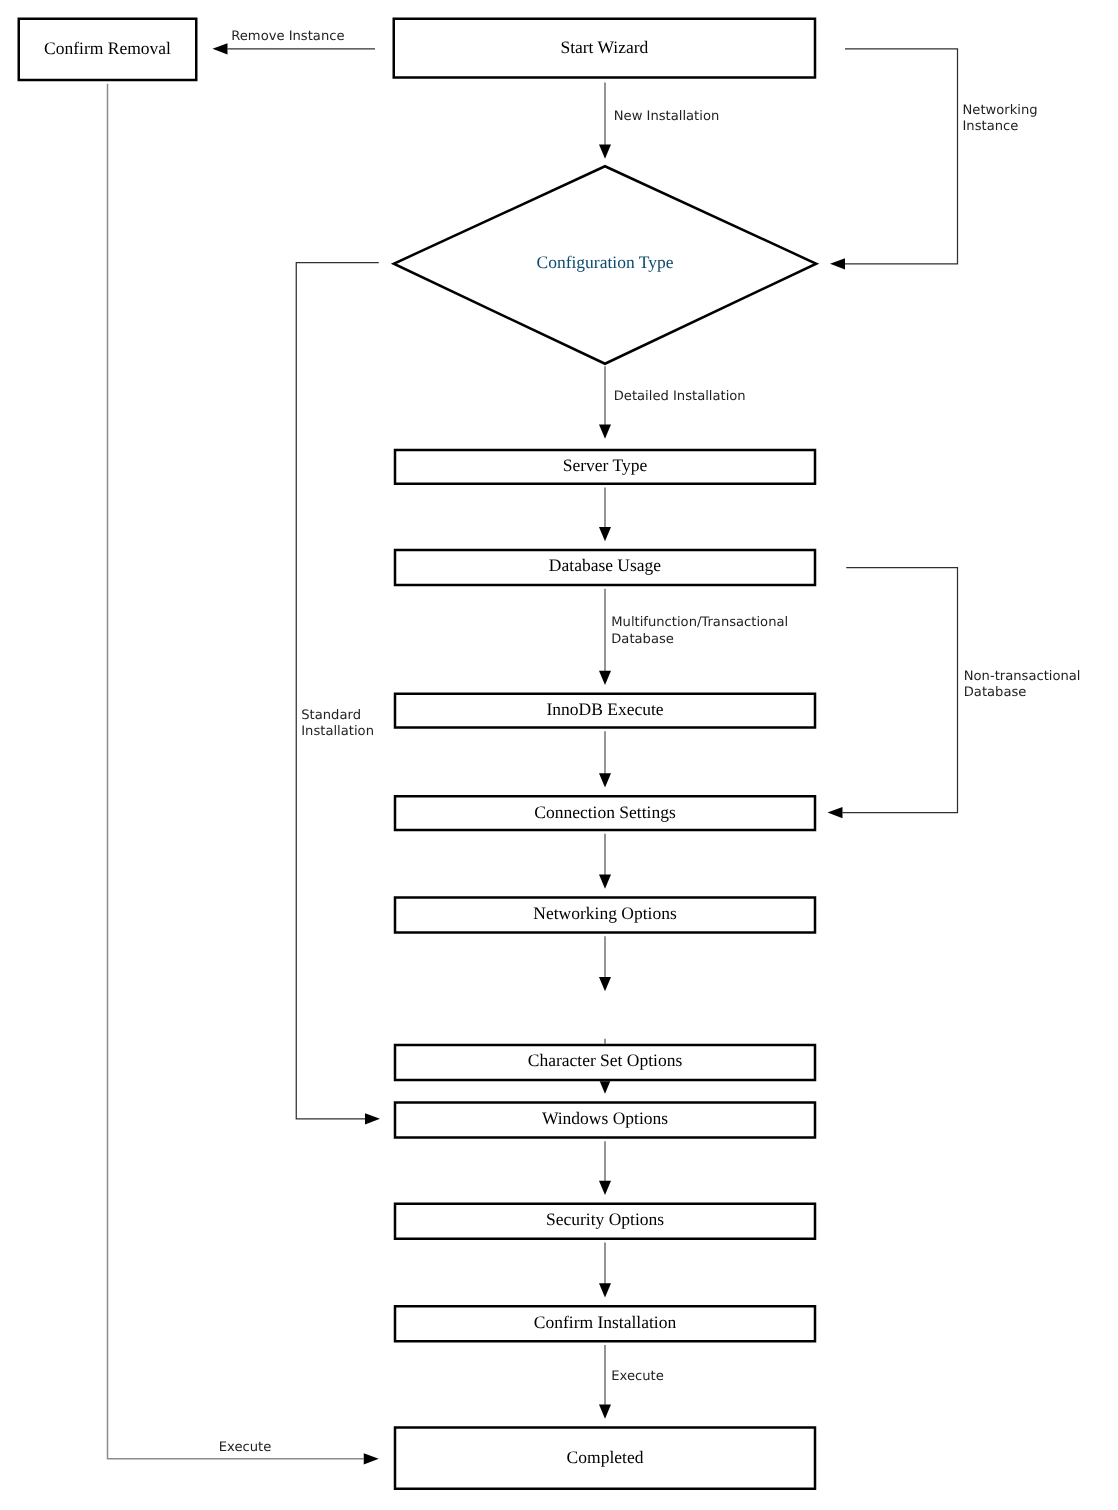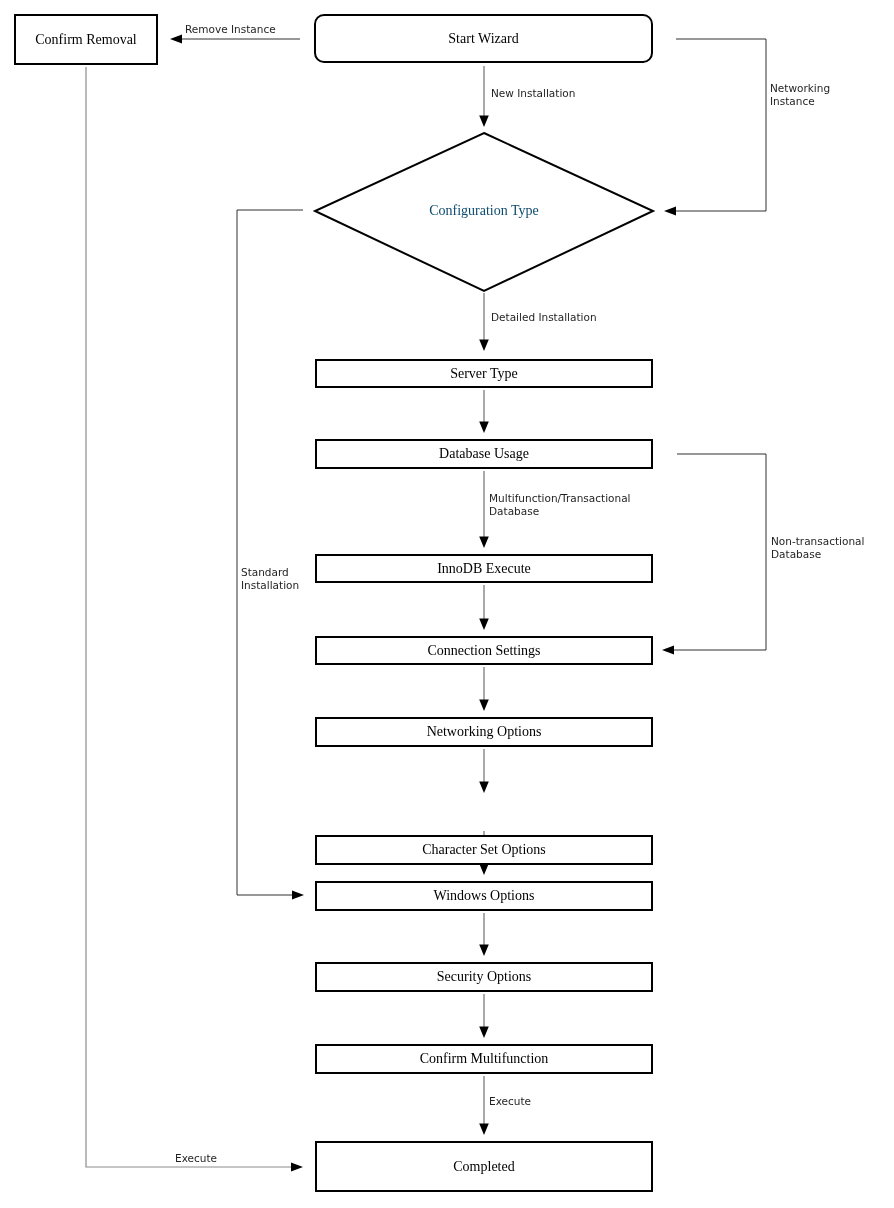--- a/index.html
+++ b/index.html
@@ -138,21 +138,21 @@
     <g>
       <polyline points="86,67 86,1167 291,1167" fill="none" stroke="#8c8c8c" stroke-width="1.2"></polyline>
       <polygon points="303,1167 291,1162.5 291,1171.5" fill="#000000"></polygon>
     </g>
   </svg>
 
   <div class="node" style="left:14px; top:14px; width:144px; height:51px;">
     <span>Confirm Removal</span>
   </div>
 
-  <div class="node" style="left:314px; top:14px; width:339px; height:49px;border-radius:10px;">
+  <div class="node" style="left:314px; top:14px; width:339px; height:49px;">
     <span>Start Wizard</span>
   </div>
 
   <div class="diamond-label" style="left:334px; top:204px; width:300px;">
     <span>Configuration Type</span>
   </div>
 
   <div class="node" style="left:315px; top:359px; width:338px; height:29px;">
     <span>Server Type</span>
   </div>
@@ -179,21 +179,21 @@
 
   <div class="node" style="left:315px; top:881px; width:338px; height:30px;">
     <span>Windows Options</span>
   </div>
 
   <div class="node" style="left:315px; top:962px; width:338px; height:30px;">
     <span>Security Options</span>
   </div>
 
   <div class="node" style="left:315px; top:1044px; width:338px; height:30px;">
-    <span>Confirm Multifunction</span>
+    <span>Confirm Installation</span>
   </div>
 
   <div class="node" style="left:315px; top:1141px; width:338px; height:51px;">
     <span>Completed</span>
   </div>
 
   <div class="elabel" style="left:185px; top:23px;">
     <div>Remove Instance</div>
   </div>
 

